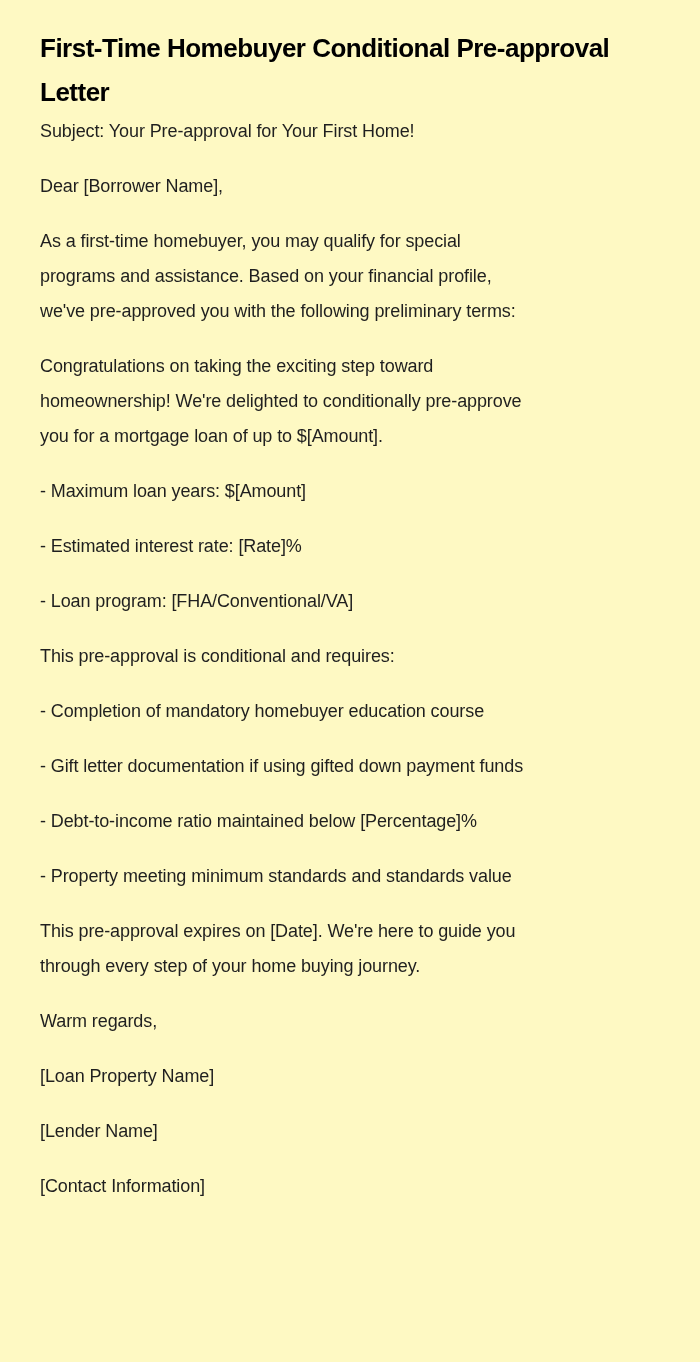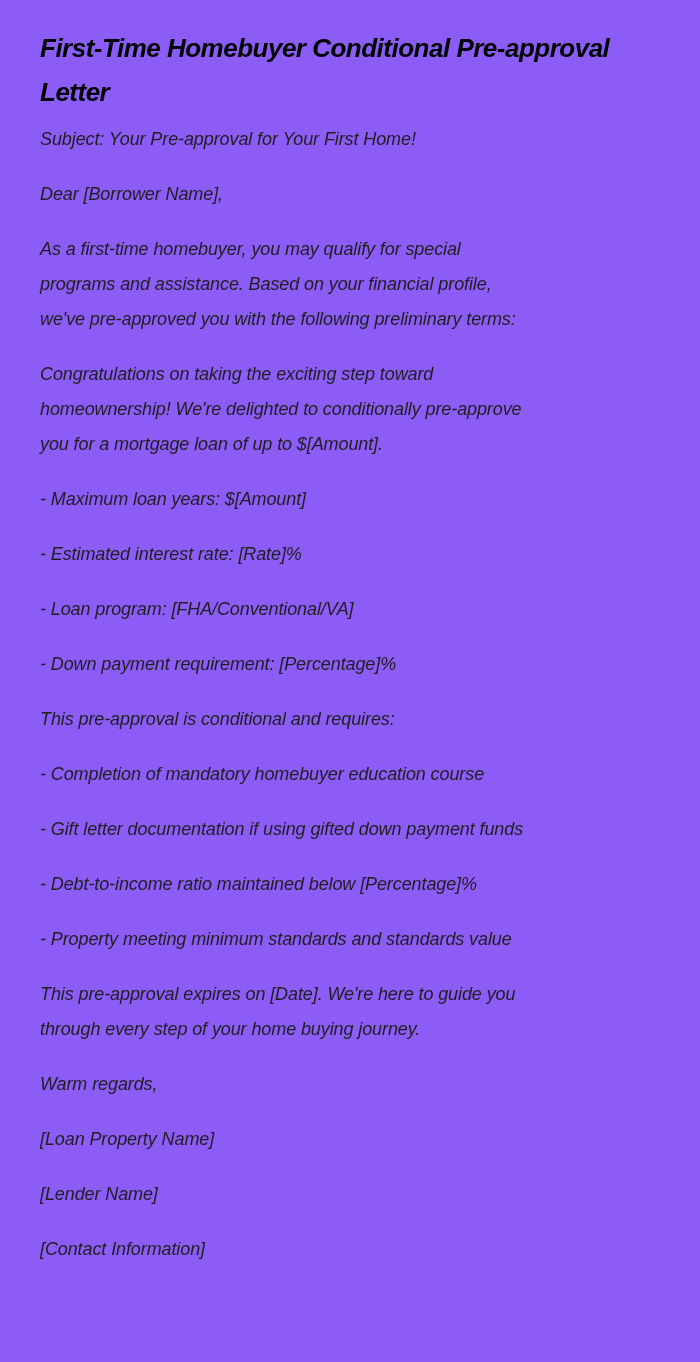--- a/index.html
+++ b/index.html
@@ -12,43 +12,42 @@
     height: 1362px;
     font-family: "Liberation Sans", sans-serif;
     color: #1f1f1f;
     overflow: hidden;
   }
   .page {
     box-sizing: border-box;
     width: 700px;
     height: 1362px;
     padding: 26px 20px 0 40px;
-    background: #8b5cf6;
-    font-style: italic;
+    background: #fef9c3;
   }
   .doc-title {
     margin: 0;
     font-size: 26px;
     line-height: 44px;
     font-weight: 700;
     color: #000000;
     letter-spacing: -0.5px;
     white-space: pre-line;
   }
   .para {
     margin: 20px 0 0 0;
     font-size: 18px;
     line-height: 35px;
     font-weight: 400;
     color: #1f1f1f;
     letter-spacing: -0.1px;
     white-space: pre-line;
   }
   .para.first {
-    margin-top: 8px;
+    margin-top: 0;
   }
 </style>
 </head>
 <body>
 
 <div class="page">
 
   <h1 class="doc-title">First-Time Homebuyer Conditional Pre-approval
 Letter</h1>
 
@@ -63,21 +62,20 @@
   <p class="para">Congratulations on taking the exciting step toward
 homeownership! We're delighted to conditionally pre-approve
 you for a mortgage loan of up to $[Amount].</p>
 
   <p class="para">- Maximum loan years: $[Amount]</p>
 
   <p class="para">- Estimated interest rate: [Rate]%</p>
 
   <p class="para">- Loan program: [FHA/Conventional/VA]</p>
 
-  <p class="para">- Down payment requirement: [Percentage]%</p>
 
   <p class="para">This pre-approval is conditional and requires:</p>
 
   <p class="para">- Completion of mandatory homebuyer education course</p>
 
 
   <p class="para">- Gift letter documentation if using gifted down payment funds</p>
 
   <p class="para">- Debt-to-income ratio maintained below [Percentage]%</p>
 

